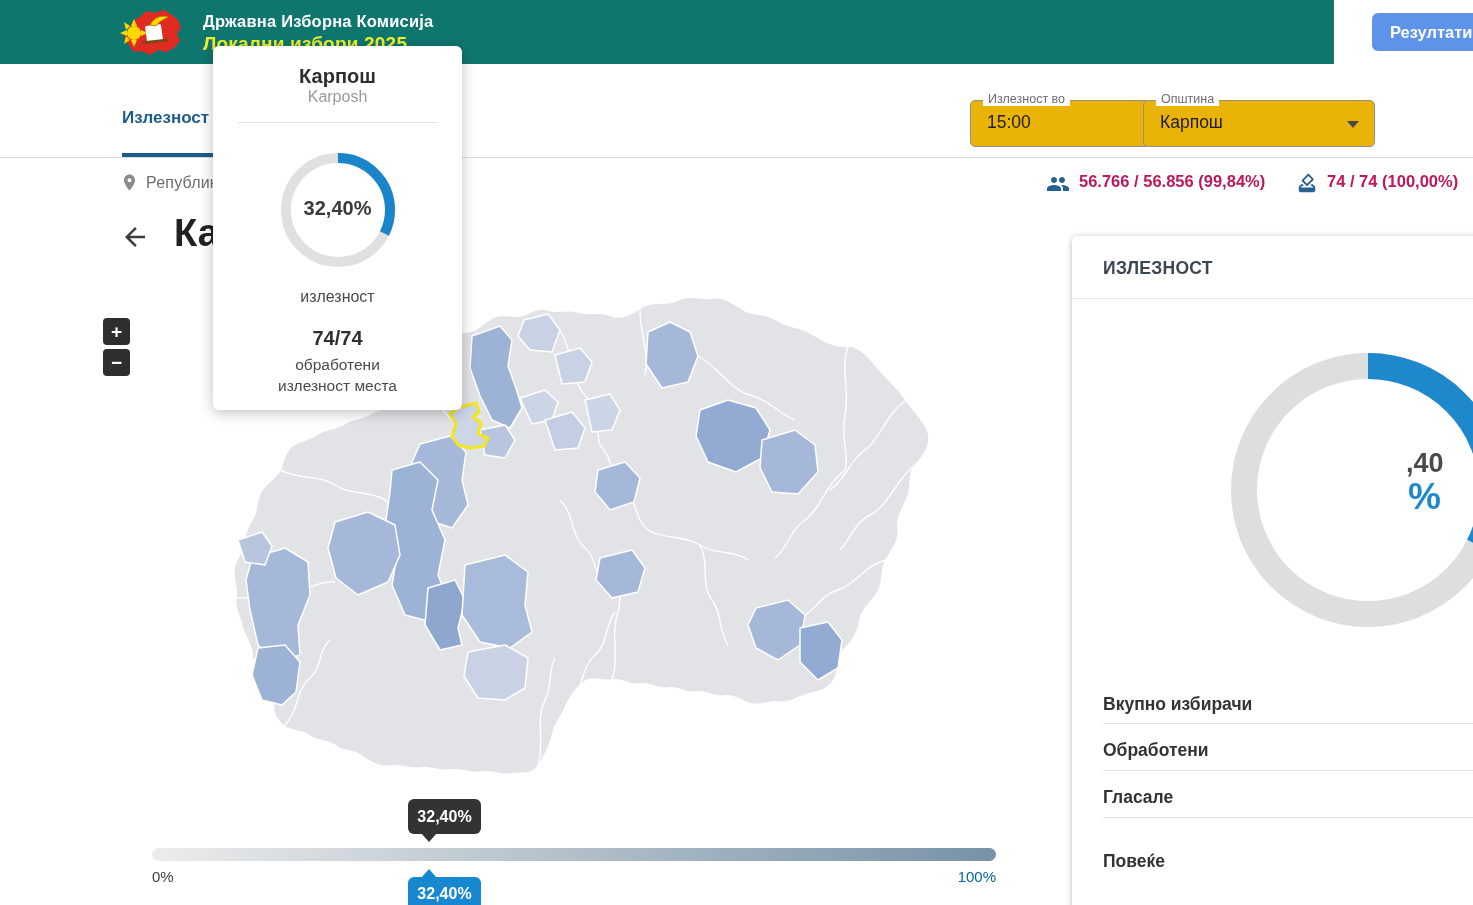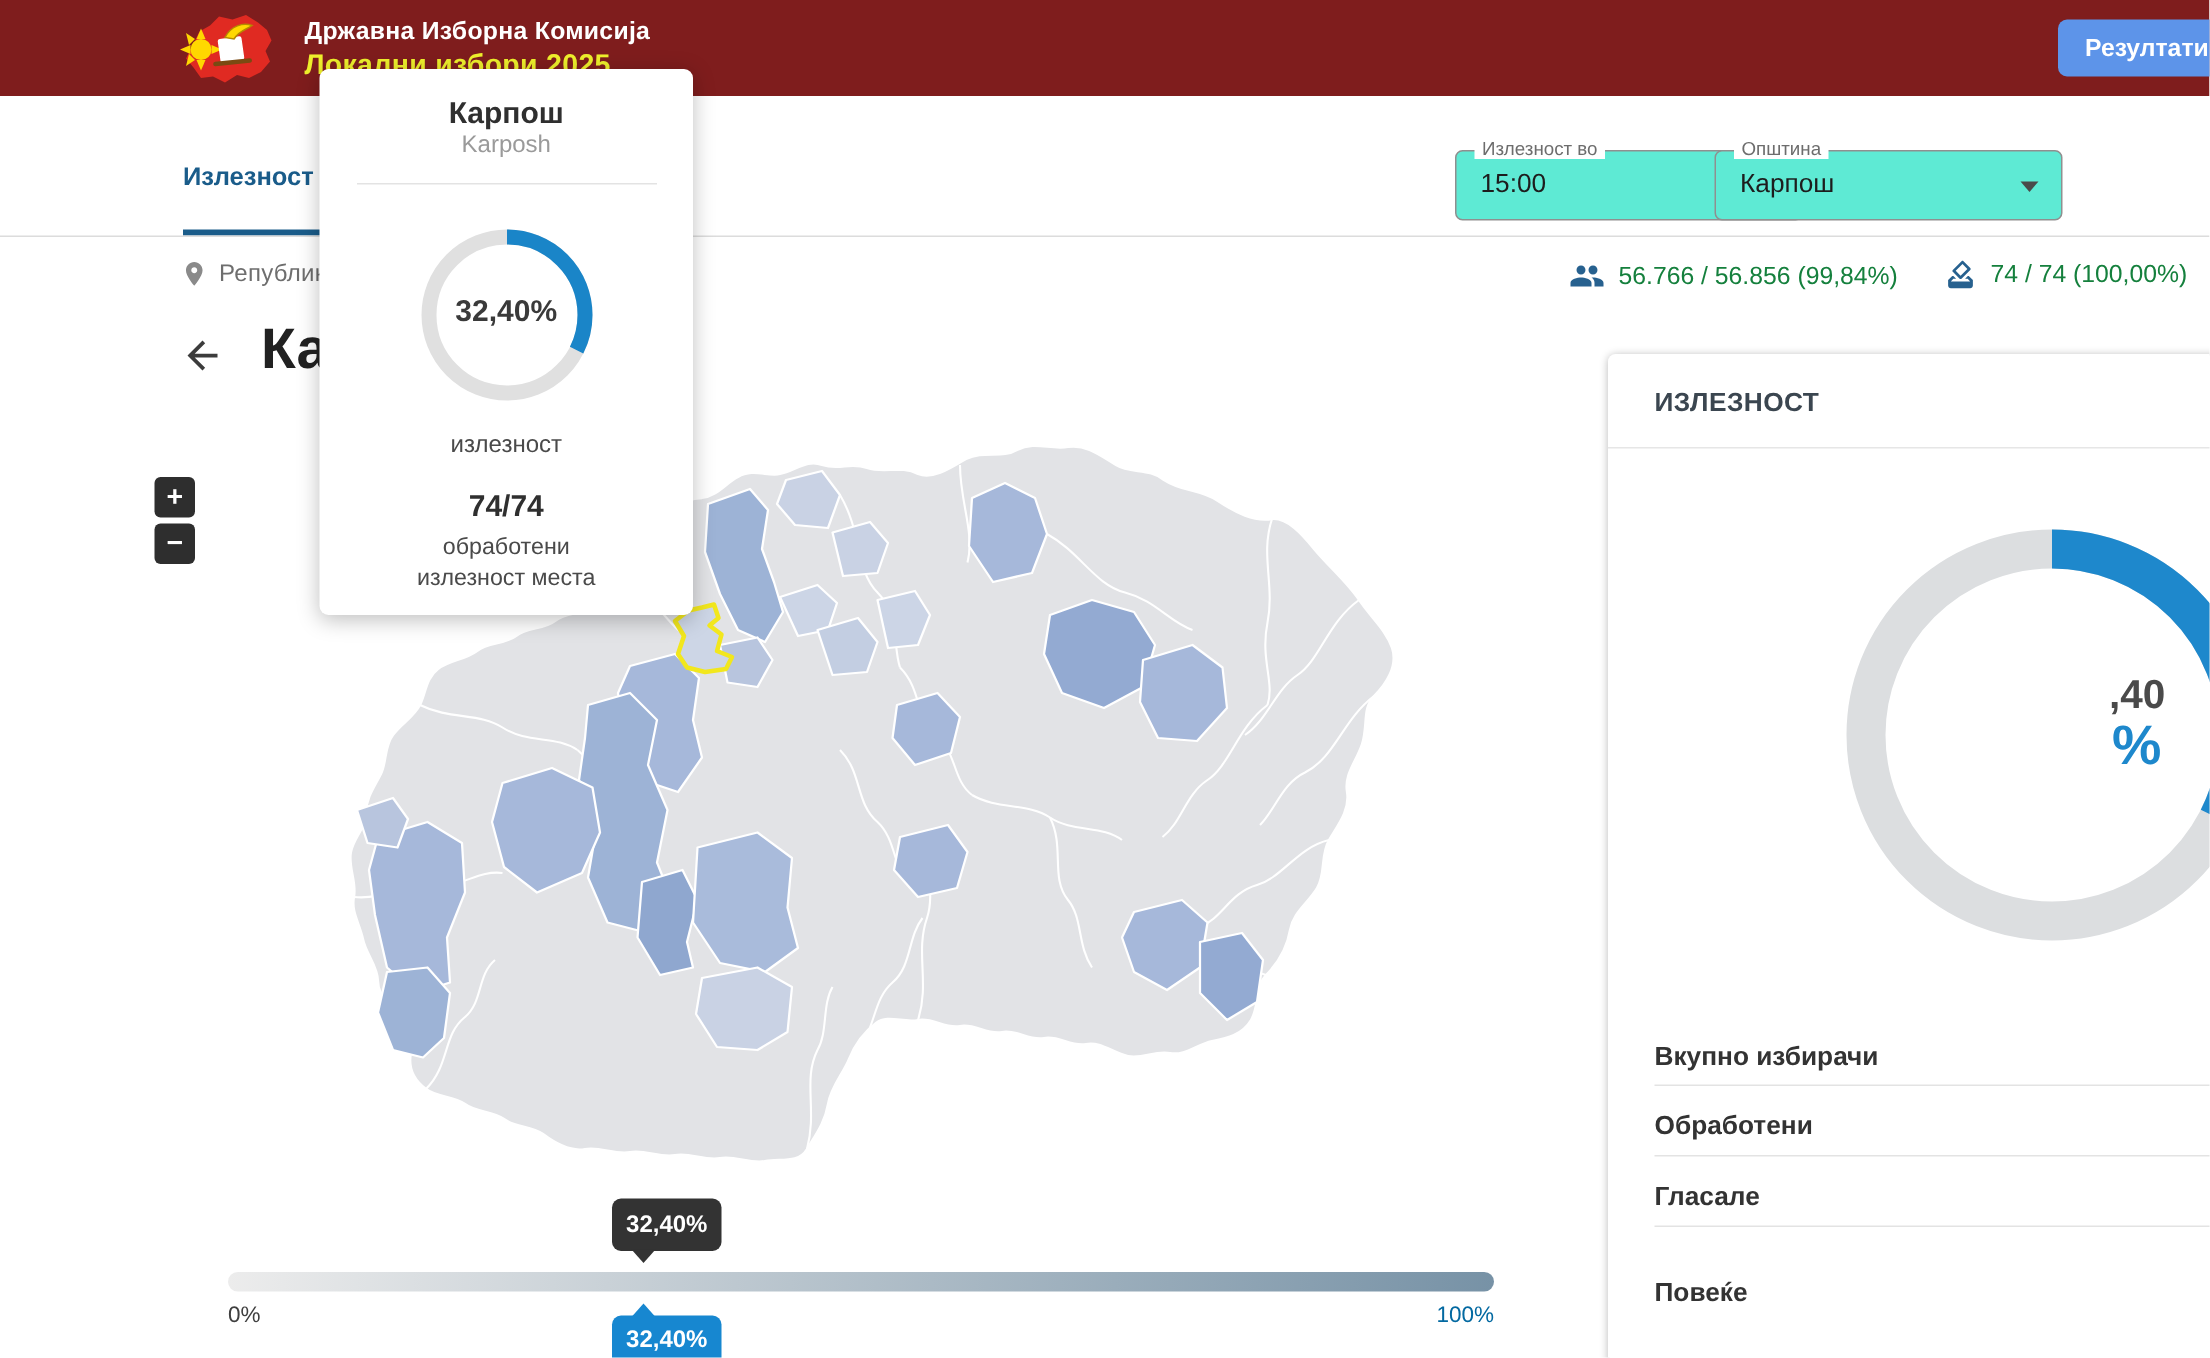--- a/index.html
+++ b/index.html
@@ -1,41 +1,41 @@
 <!DOCTYPE html>
 <html><head>
 <meta charset="utf-8">
 <style>
   * { margin:0; padding:0; box-sizing:border-box; }
   body { background:#fff; font-family:"Liberation Sans", sans-serif; }
   .screen { position:relative; width:1473px; height:905px; background:#fff; overflow:hidden; }
 
   
-  .header { position:absolute; left:0; top:0; width:1473px; height:64px; background:#7f1d1d; z-index:10; }
+  .header { position:absolute; left:0; top:0; width:1334px; height:64px; background:#0f766e; z-index:10; }
   .logo { position:absolute; left:120px; top:7px; width:66px; height:52px; }
   .org-title { position:absolute; left:203px; top:12px; color:#ffffff; font-size:16.5px; font-weight:bold; letter-spacing:.2px; }
   .event-title { position:absolute; left:203px; top:33px; color:#eff02c; font-size:19px; font-weight:bold; letter-spacing:.2px; }
   .results-btn { position:absolute; left:1372px; top:13px; width:170px; height:38px; background:#5d94e9; border:none; border-radius:6px; color:#fff; font-size:16.5px; font-weight:bold; text-align:left; padding-left:18px; font-family:inherit; cursor:pointer; }
 
   
   .toolbar-border { position:absolute; left:0; top:157px; width:1473px; height:1px; background:#dcdcdc; }
   .tab { position:absolute; left:122px; top:108px; color:#1a5c8a; font-size:17px; font-weight:bold; cursor:pointer; }
   .tab-underline { position:absolute; left:122px; top:153px; width:168px; height:4px; background:#1a5c8a; }
 
-  .select-box { position:absolute; top:100px; width:232px; height:47px; border:1px solid #8f8f8f; border-radius:5px; background:#5eead4; cursor:pointer; }
+  .select-box { position:absolute; top:100px; width:232px; height:47px; border:1px solid #8f8f8f; border-radius:5px; background:#eab308; cursor:pointer; }
   .select-box .flabel { position:absolute; top:-9px; left:12px; background:#fff; padding:0 5px; font-size:12.5px; color:#6d6d6d; }
   .select-box .fvalue { position:absolute; left:16px; top:11px; font-size:17.5px; color:#1d1d1d; }
   .select-box .caret { position:absolute; right:15px; top:20px; width:0; height:0; border-left:6px solid transparent; border-right:6px solid transparent; border-top:7px solid #4a4a4a; }
   #select-time { left:970px; }
   #select-muni { left:1143px; }
 
   
   .breadcrumb { position:absolute; left:120px; top:173px; display:flex; align-items:center; color:#6e6e6e; font-size:16px; letter-spacing:.2px; white-space:nowrap; }
   .breadcrumb svg { margin-right:7px; flex:0 0 auto; }
-  .stats { position:absolute; top:172px; display:flex; align-items:center; color:#15803d; font-weight:normal; font-size:16.5px; white-space:nowrap; }
+  .stats { position:absolute; top:172px; display:flex; color:#be185d; font-weight:bold; font-size:16.5px; white-space:nowrap; }
   #stat-voters { left:1046px; }
   #stat-stations { left:1296px; }
   .stats svg { margin-right:9px; }
 
   
   .back-arrow { position:absolute; left:120px; top:222px; width:30px; height:30px; cursor:pointer; }
   .page-title { position:absolute; left:174px; top:212px; font-size:38px; font-weight:bold; color:#212121; }
 
   
   .map-svg { position:absolute; left:0; top:0; z-index:1; }

